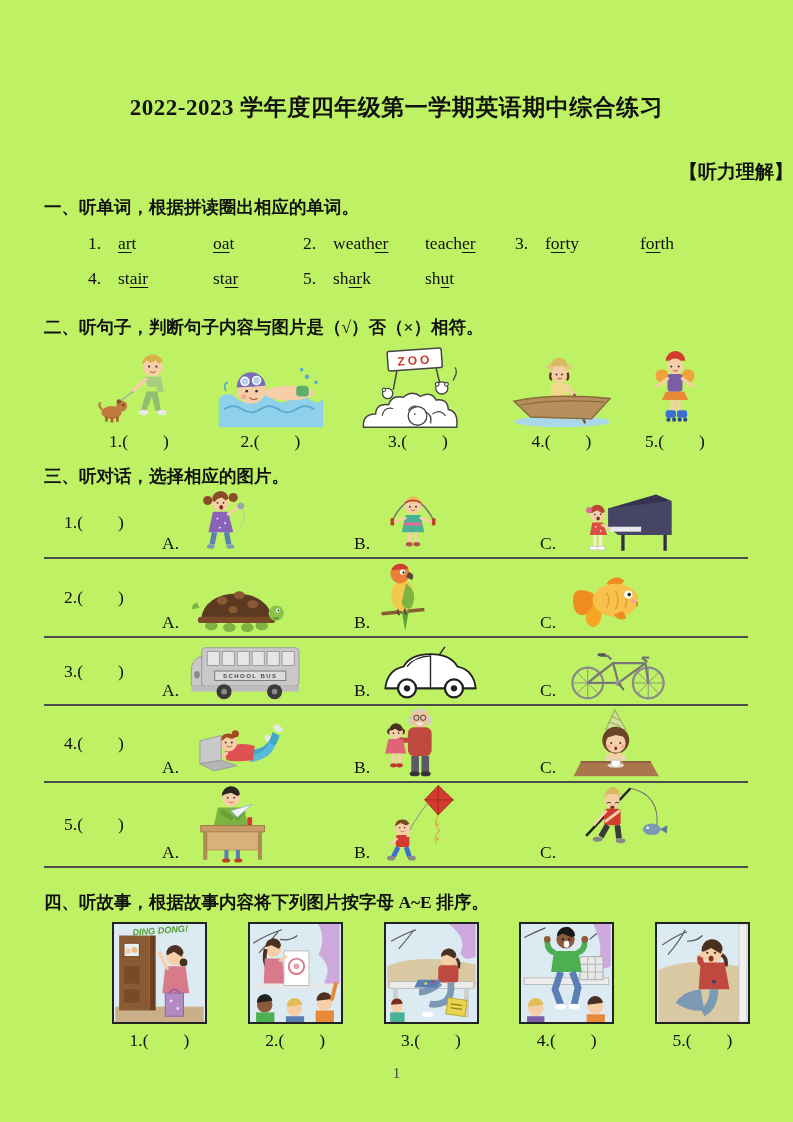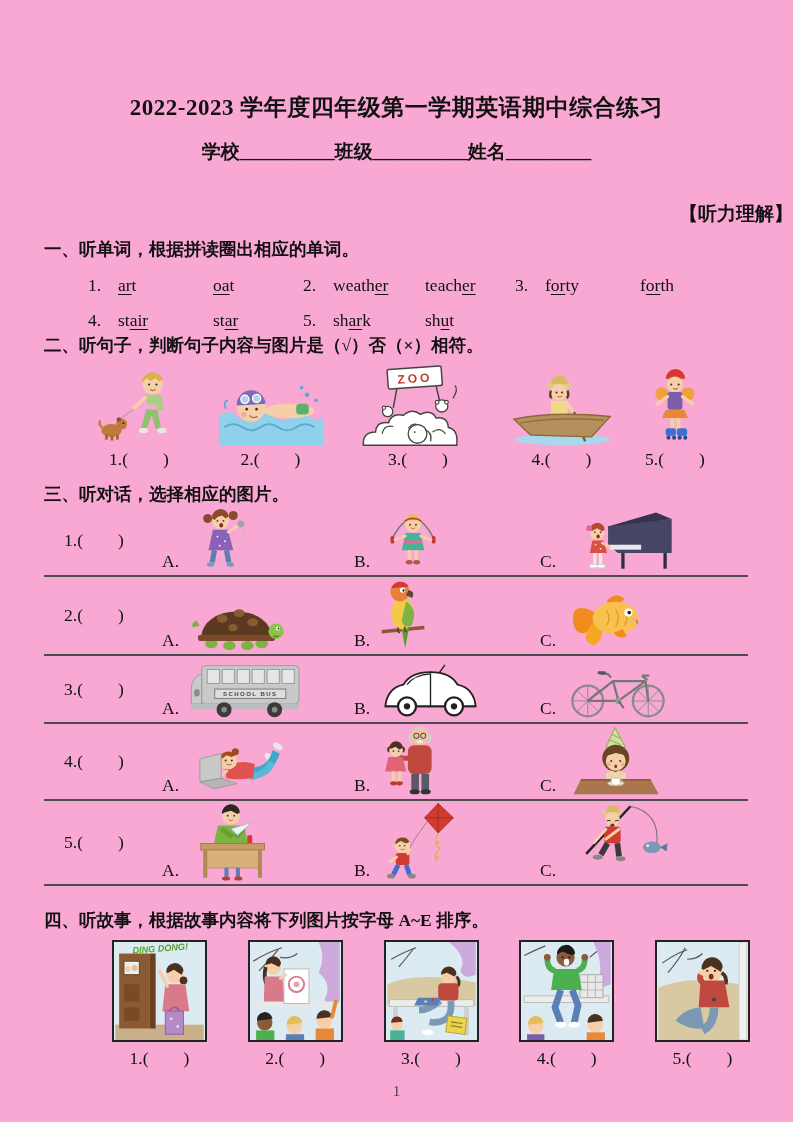--- a/index.html
+++ b/index.html
@@ -1,16 +1,16 @@
 <!DOCTYPE html>
 <html><head>
 <meta charset="utf-8">
 <style>
   html,body{margin:0;padding:0;background:#888;}
-  .page{position:relative;width:793px;height:1122px;margin:0 auto;background:#f9a8d4;
+  .page{position:relative;width:793px;height:1122px;margin:0 auto;background:#bef264;
         font-family:"Liberation Serif",serif;color:#111;overflow:hidden;}
   .title{padding-top:92px;text-align:center;font-size:23px;font-weight:bold;letter-spacing:.5px;}
   .info-line{margin-top:16px;text-align:center;font-size:19px;font-weight:bold;}
   .info-line .blank{font-weight:bold;letter-spacing:0;}
   .listening-title{margin-top:36px;text-align:right;font-size:19px;font-weight:bold;
         font-family:"Liberation Sans",sans-serif;}
   .sec-heading{margin:10px 0 0 44px;font-size:17.5px;font-weight:bold;
         font-family:Liberation Serif, serif;}
   
   .word-row{display:flex;align-items:baseline;margin:14px 0 0 88px;font-size:17.5px;}
@@ -43,21 +43,20 @@
   .footer{margin-top:14px;text-align:center;font-size:15px;color:#444;}
   svg{display:block;}
 </style>
 </head>
 <body>
 
 <div class="page">
 
   <div class="title">2022-2023 学年度四年级第一学期英语期中综合练习</div>
 
-  <div class="info-line"><span>学校</span><span class="blank">__________</span><span>班级</span><span class="blank">__________</span><span>姓名</span><span class="blank">_________</span></div>
 
   <div class="listening-title">【听力理解】</div>
 
   <div class="sec-heading">一、听单词，根据拼读圈出相应的单词。</div>
 
   <div class="word-row">
     <span class="cnum">1.</span>
     <span class="cw1"><span></span><span class="u">ar</span><span>t</span></span>
     <span class="cw2"><span></span><span class="u">oa</span><span>t</span></span>
     <span class="cnum">2.</span>
@@ -70,21 +69,21 @@
 
   <div class="word-row">
     <span class="cnum">4.</span>
     <span class="cw1"><span>st</span><span class="u">air</span><span></span></span>
     <span class="cw2"><span>st</span><span class="u">ar</span><span></span></span>
     <span class="cnum">5.</span>
     <span class="cw3"><span>sh</span><span class="u">ar</span><span>k</span></span>
     <span><span>sh</span><span class="u">u</span><span>t</span></span>
   </div>
 
-  <div class="sec-heading" style="margin-top:2px">二、听句子，判断句子内容与图片是（√）否（×）相符。</div>
+  <div class="sec-heading" style="margin-top:26px">二、听句子，判断句子内容与图片是（√）否（×）相符。</div>
 
   <div class="p2-images">
     <svg width="88" height="78" viewBox="0 0 90 85">
       <circle cx="60" cy="17" r="11" fill="#f6cfa8"></circle>
       <path d="M48 15 a12 12 0 0 1 23 -4 l-4 3 -4 -4 -5 3 -5 -3 -3 4 z" fill="#d9b24a"></path>
       <circle cx="56" cy="17" r="1.2" fill="#333"></circle>
         <circle cx="64" cy="17" r="1.2" fill="#333"></circle>
       <path d="M57 22 q3 3 6 0" stroke="#b06a4a" fill="none" stroke-width="1.2"></path>
       <path d="M50 28 h19 l3 17 h-7 l-1 -6 h-9 z" fill="#a8cf7f"></path>
       <path d="M52 31 L39 43" stroke="#f6cfa8" stroke-width="4" stroke-linecap="round"></path>

